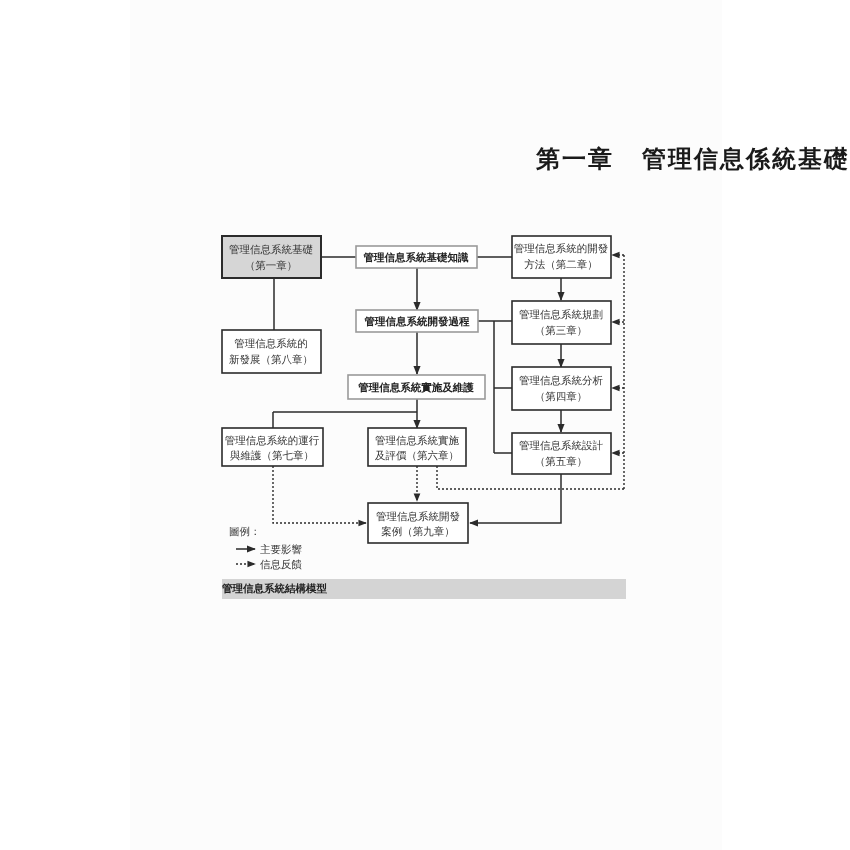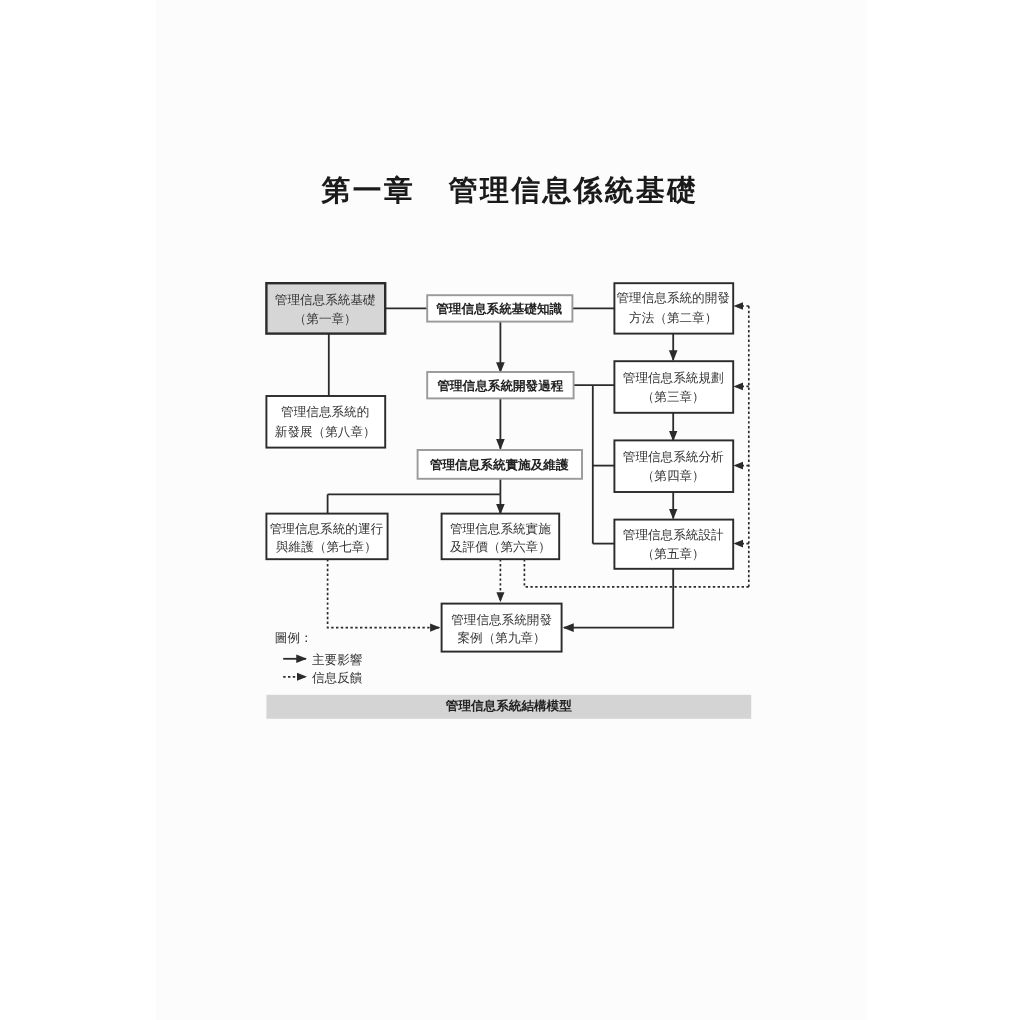--- a/index.html
+++ b/index.html
@@ -1,32 +1,32 @@
 <!DOCTYPE html>
 <html><head>
 <meta charset="utf-8">
 <style>
   html, body { margin: 0; padding: 0; background: #ffffff; }
   body { width: 850px; height: 850px; position: relative; overflow: hidden;
          font-family: "DejaVu Serif", "Liberation Serif", serif; }
   .page { position: absolute; left: 130px; top: 0; width: 592px; height: 850px; background: #fcfcfc; }
-  .chapter-title { position: absolute; left: 0; top: 143px; width: 850px; text-align: center;
+  .chapter-title { position: absolute; left: 0; top: 143px; width: 850px; text-align: right;
                    font-size: 24px; font-weight: bold; color: #1a1a1a; letter-spacing: 2px; }
   .chapter-title .num { margin-right: 28px; }
   svg.diagram { position: absolute; left: 0; top: 0; }
   .box { fill: #ffffff; stroke: #2b2b2b; stroke-width: 1.6; }
   .box-gray { fill: #d6d6d6; stroke: #2b2b2b; stroke-width: 2; }
   .box-light { fill: #ffffff; stroke: #9a9a9a; stroke-width: 1.6; }
   .line { stroke: #2b2b2b; stroke-width: 1.5; fill: none; }
   .dash { stroke: #2b2b2b; stroke-width: 1.4; fill: none; stroke-dasharray: 2 2; }
   .t { font-size: 10.5px; fill: #333; font-family: "DejaVu Serif", "Liberation Serif", serif; }
   .tb { font-size: 10.5px; fill: #222; font-weight: bold; font-family: "DejaVu Sans", "Liberation Sans", sans-serif; }
   .caption-bar { position: absolute; left: 222px; top: 579px; width: 404px; height: 20px; background: #d4d4d4;
-                 text-align: center; line-height: 20px; font-size: 10.5px; font-weight: bold; color: #222;
-                 font-family: Liberation Sans, sans-serif; }
+                 text-align: left; line-height: 20px; font-size: 10.5px; font-weight: bold; color: #222;
+                 font-family: Liberation Serif, serif; }
 </style>
 </head>
 <body>
 
 <div class="page"></div>
 
 <div class="chapter-title">
   <span class="num">第一章</span><span>管理信息係統基礎</span>
 </div>
 

